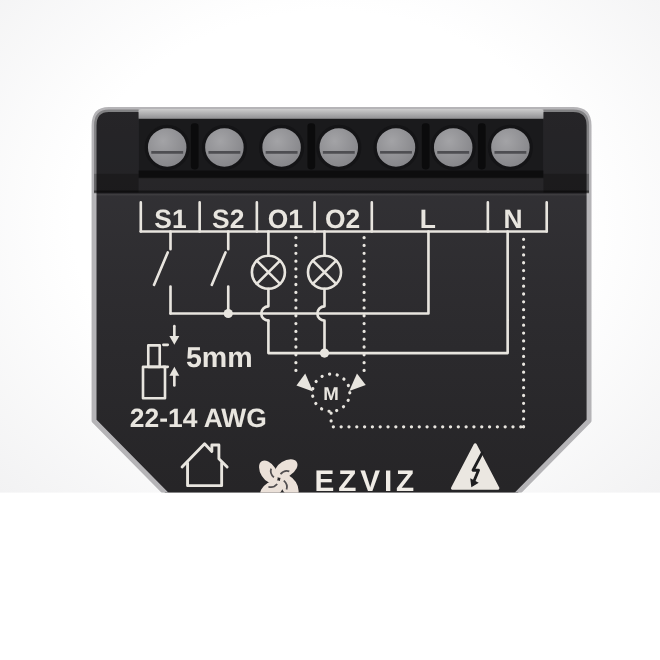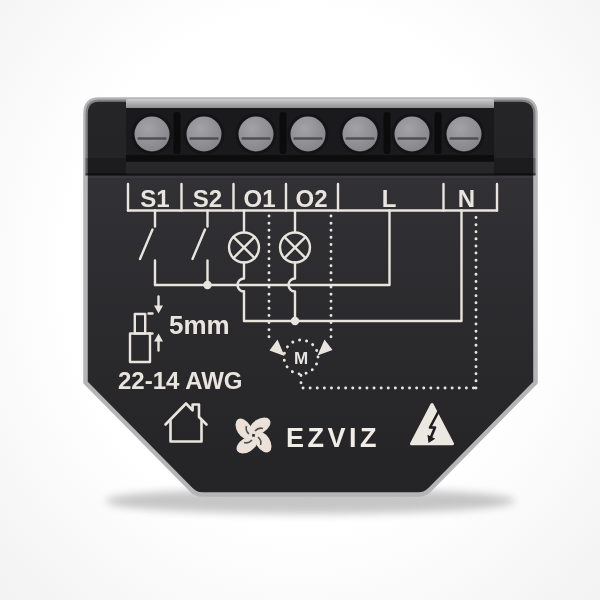--- a/index.html
+++ b/index.html
@@ -1,17 +1,17 @@
 <!DOCTYPE html>
 <html><head>
 <meta charset="utf-8">
 <style>
   html,body{margin:0;padding:0;}
   .stage{
-    width:600px;height:600px;position:relative;overflow:hidden;
+    width:600px;height:448px;position:relative;overflow:hidden;
     background: radial-gradient(ellipse at 50% 45%, #ffffff 55%, #f2f2f3 100%);
     font-family:"Liberation Sans", sans-serif;
   }
   svg text{font-family:"Liberation Sans", sans-serif;}
   .print-text{fill:#e8e5df;font-weight:600;}
 </style>
 </head>
 <body>
 
 <div class="stage">

